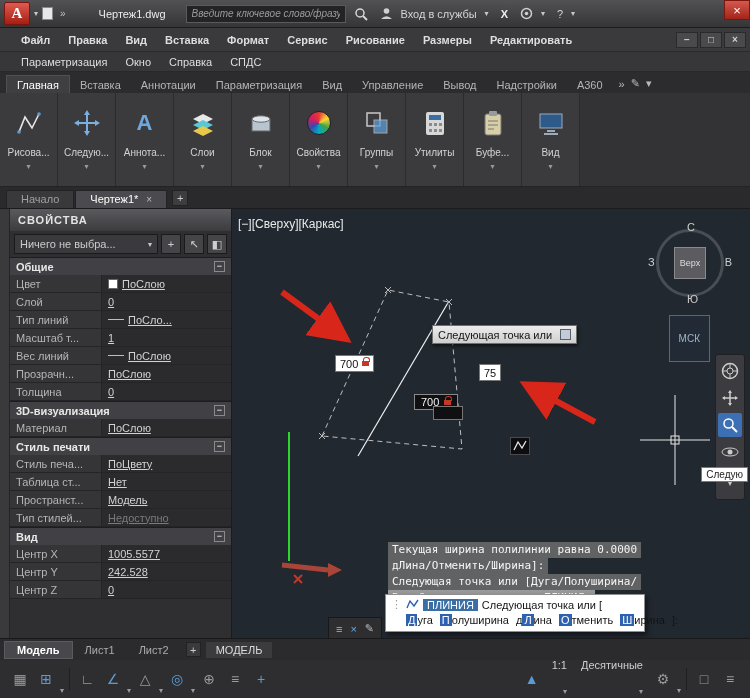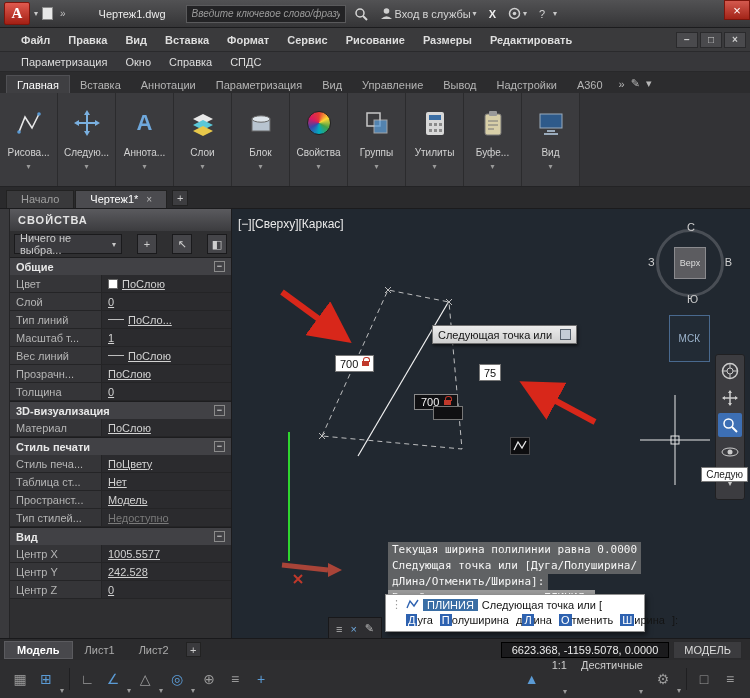--- a/index.html
+++ b/index.html
@@ -8,21 +8,21 @@
 
   
   .titlebar { height: 28px; display: flex; align-items: center; background: linear-gradient(#525254,#353537); border-bottom: 1px solid #1c1c1e; padding-left: 4px; gap: 4px; }
   .app-logo { width: 26px; height: 23px; background: linear-gradient(#e05a4f,#a31f14); color: #fff; font-weight: bold; font-size: 15px; display: flex; align-items: center; justify-content: center; border: 1px solid #7e150c; border-radius: 2px; font-family: "Liberation Serif", serif; }
   .tiny-arrow { color: #c8c8c8; font-size: 8px; }
   .page-ic { width: 11px; height: 13px; background: #e8e8e8; border: 1px solid #8a8a8a; }
   .exp { color: #c0c0c0; font-size: 10px; padding: 0 3px; }
   .doc-name { color: #ececec; margin-left: 26px; margin-right: 16px; }
   .search { width: 160px; height: 18px; background: #232325; border: 1px solid #5a5a5c; color: #cfcfcf; font-size: 10px; padding: 0 5px; font-style: italic; }
   .search::placeholder { color: #9a9a9a; }
-  .tb-ic { height: 20px; display: flex; align-items: center; justify-content: flex-end; padding: 0 4px; color: #d5d5d5; gap: 2px; }
+  .tb-ic { height: 20px; display: flex; align-items: center; justify-content: flex-end; padding: 0 4px; color: #d5d5d5; gap: 8px; }
   .tb-x { font-weight: bold; color: #eee; }
   .close-top { margin-left: auto; width: 26px; height: 20px; background: linear-gradient(#d4594e,#a32418); color: #fff; display: flex; align-items: center; justify-content: center; font-size: 13px; border: 1px solid #7c150c; align-self: flex-start; }
 
   
   .menubar { height: 24px; background: #3a3a3c; display: flex; align-items: center; padding-left: 12px; border-bottom: 1px solid #2a2a2c; font-weight: bold; }
   .menubar2 { height: 20px; background: #37373a; display: flex; align-items: center; padding-left: 12px; border-bottom: 1px solid #28282a; }
   .menu-item { padding: 0 9px; color: #dedede; cursor: default; }
   .win-ctrls { margin-left: auto; display: flex; gap: 2px; padding-right: 4px; }
   .wbtn { width: 22px; height: 16px; background: #4a4a4d; border: 1px solid #2a2a2c; color: #cfcfcf; display: flex; align-items: center; justify-content: center; font-size: 10px; }
 
@@ -49,21 +49,21 @@
   .ftab-close { font-size: 10px; color: #bbb; }
   .ftab-plus { width: 16px; height: 16px; background: #3d3d40; border: 1px solid #222; color: #ccc; display: flex; align-items: center; justify-content: center; margin-left: 4px; margin-bottom: 2px; }
 
   
   .main { display: flex; height: 429px; }
   .grip { width: 10px; background: #3a3a3d; border-right: 1px solid #242426; }
 
   
   .props { width: 222px; background: #2f2f31; display: flex; flex-direction: column; border-right: 1px solid #1b1b1d; }
   .props-title { height: 22px; background: linear-gradient(#5a5a5e,#3c3c3f); color: #e4e4e4; font-weight: bold; letter-spacing: 1px; display: flex; align-items: center; padding-left: 8px; }
-  .sel-row { height: 26px; display: flex; align-items: center; gap: 15px; padding: 0 4px; }
+  .sel-row { height: 26px; display: flex; align-items: center; gap: 3px; padding: 0 4px; }
   .sel-dd { flex: 1; height: 20px; background: #3a3a3e; border: 1px solid #1a1a1c; color: #cccccc; display: flex; align-items: center; justify-content: space-between; padding: 0 5px; }
   .sel-btn { width: 20px; height: 20px; background: #454549; border: 1px solid #1a1a1c; color: #cfcfcf; display: flex; align-items: center; justify-content: center; font-size: 11px; }
   .sec-head { height: 18px; background: #414145; display: flex; align-items: center; justify-content: space-between; padding: 0 6px; color: #e8e8e8; font-weight: bold; border-top: 1px solid #1d1d1f; }
   .collapse-box { width: 11px; height: 11px; border: 1px solid #8a8a8a; color: #ccc; font-size: 9px; line-height: 9px; display: flex; align-items: center; justify-content: center; }
   .prow { height: 18px; display: flex; border-bottom: 1px solid #242426; }
   .plbl { width: 92px; background: #353538; color: #b5b5b5; display: flex; align-items: center; padding-left: 6px; border-right: 1px solid #242426; white-space: nowrap; overflow: hidden; }
   .pval { flex: 1; background: #2b2b2e; color: #d2d2d2; display: flex; align-items: center; padding-left: 6px; gap: 4px; white-space: nowrap; overflow: hidden; text-decoration: underline; }
   .pval.dis { color: #7a7a7a; }
   .swatch { width: 10px; height: 10px; background: #fff; border: 1px solid #666; flex: none; }
   .linesample { width: 16px; height: 1px; background: #bdbdbd; flex: none; }
@@ -540,22 +540,22 @@
           </svg>
       </div>
 
       <div class="tip-box">
         <span>Следующая точка или</span>
         <span class="tip-ic"></span>
       </div>
 
       <div class="cmd-overlay">
         <span class="cmd-line">Текущая ширина полилинии равна 0.0000</span>
+        <span class="cmd-line">дЛина/Отменить/Ширина]:</span>
         <span class="cmd-line">Следующая точка или [Дуга/Полуширина/</span>
-        <span class="cmd-line">дЛина/Отменить/Ширина]:</span>
         <span class="cmd-line cmd-echo">Возобновляется команда ПЛИНИЯ.</span>
       </div>
 
       <div class="popup">
         <div class="popup-r1">
           <span class="grip-dots">⋮</span>
           <svg width="13" height="11">
               <polyline points="1,9 4,2 8,7 12,1" fill="none" stroke="#2e62b0" stroke-width="1.4"></polyline>
             </svg>
           <span class="cmd-chip">ПЛИНИЯ</span>
@@ -577,21 +577,20 @@
         <span>✎</span>
       </div>
     </div>
   </div>
 
   <div class="bottomrow">
     <span class="ltab active">Модель</span>
     <span class="ltab">Лист1</span>
     <span class="ltab">Лист2</span>
     <span class="ltab-plus">+</span>
-    <span class="coords">6623.368, -1159.5078, 0.0000</span>
     <span class="mode-btn">МОДЕЛЬ</span>
   </div>
 
   <div class="statusbar">
     <span class="st-ic">▦</span>
     <span class="st-ic on">⊞</span>
     <span class="st-dd">▾</span>
     <span class="st-sep"></span>
     <span class="st-ic">∟</span>
     <span class="st-ic on">∠</span>

